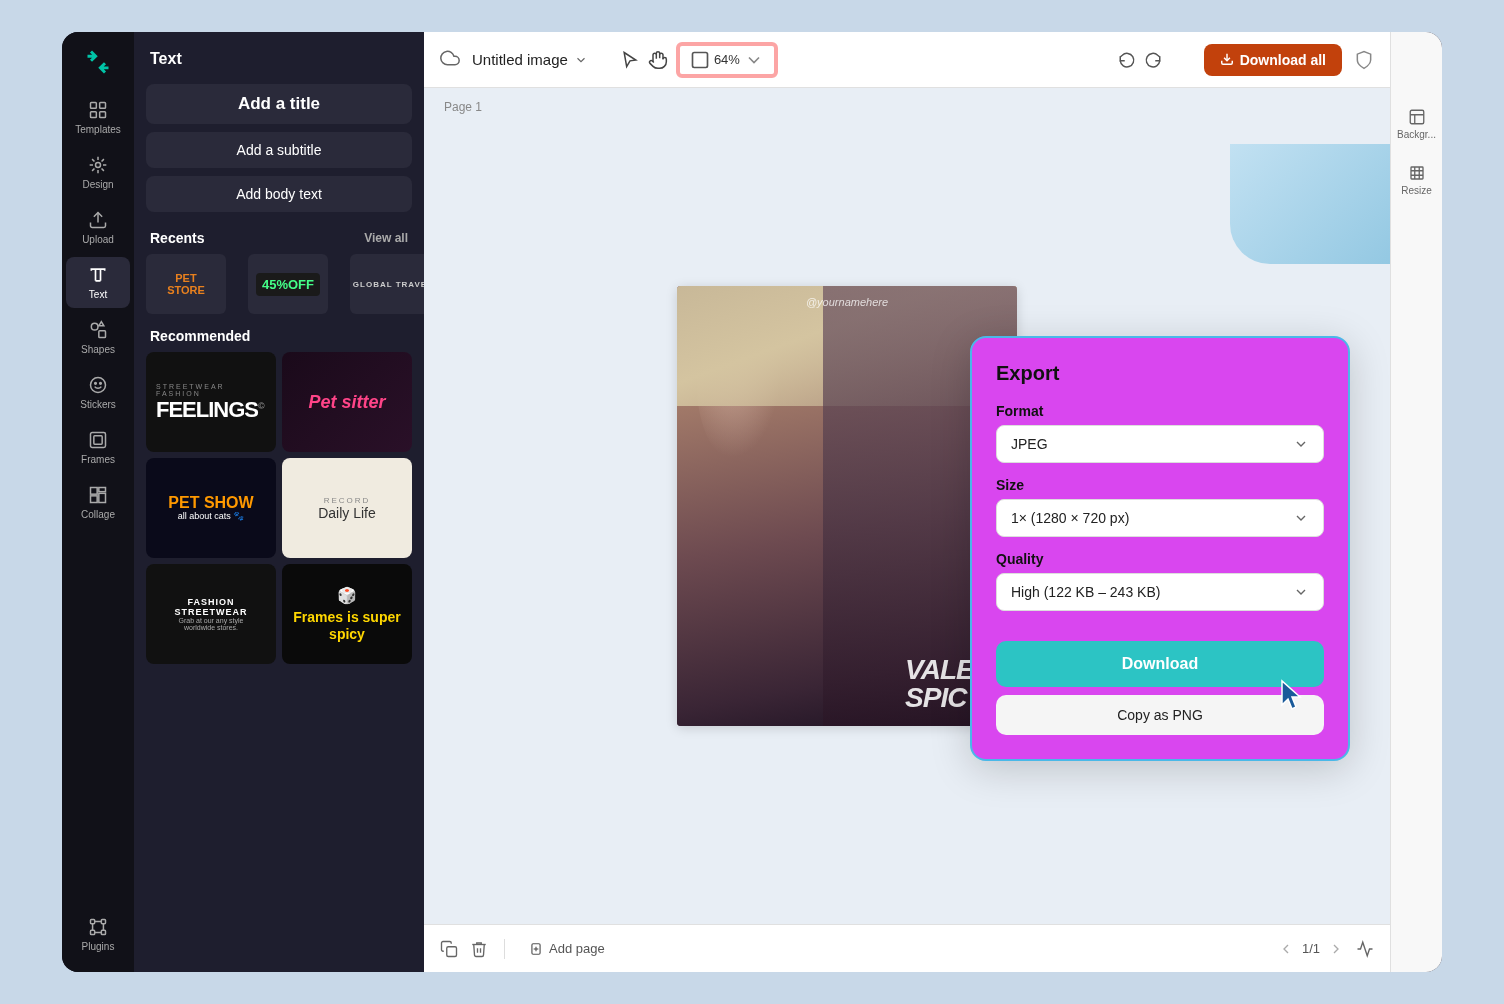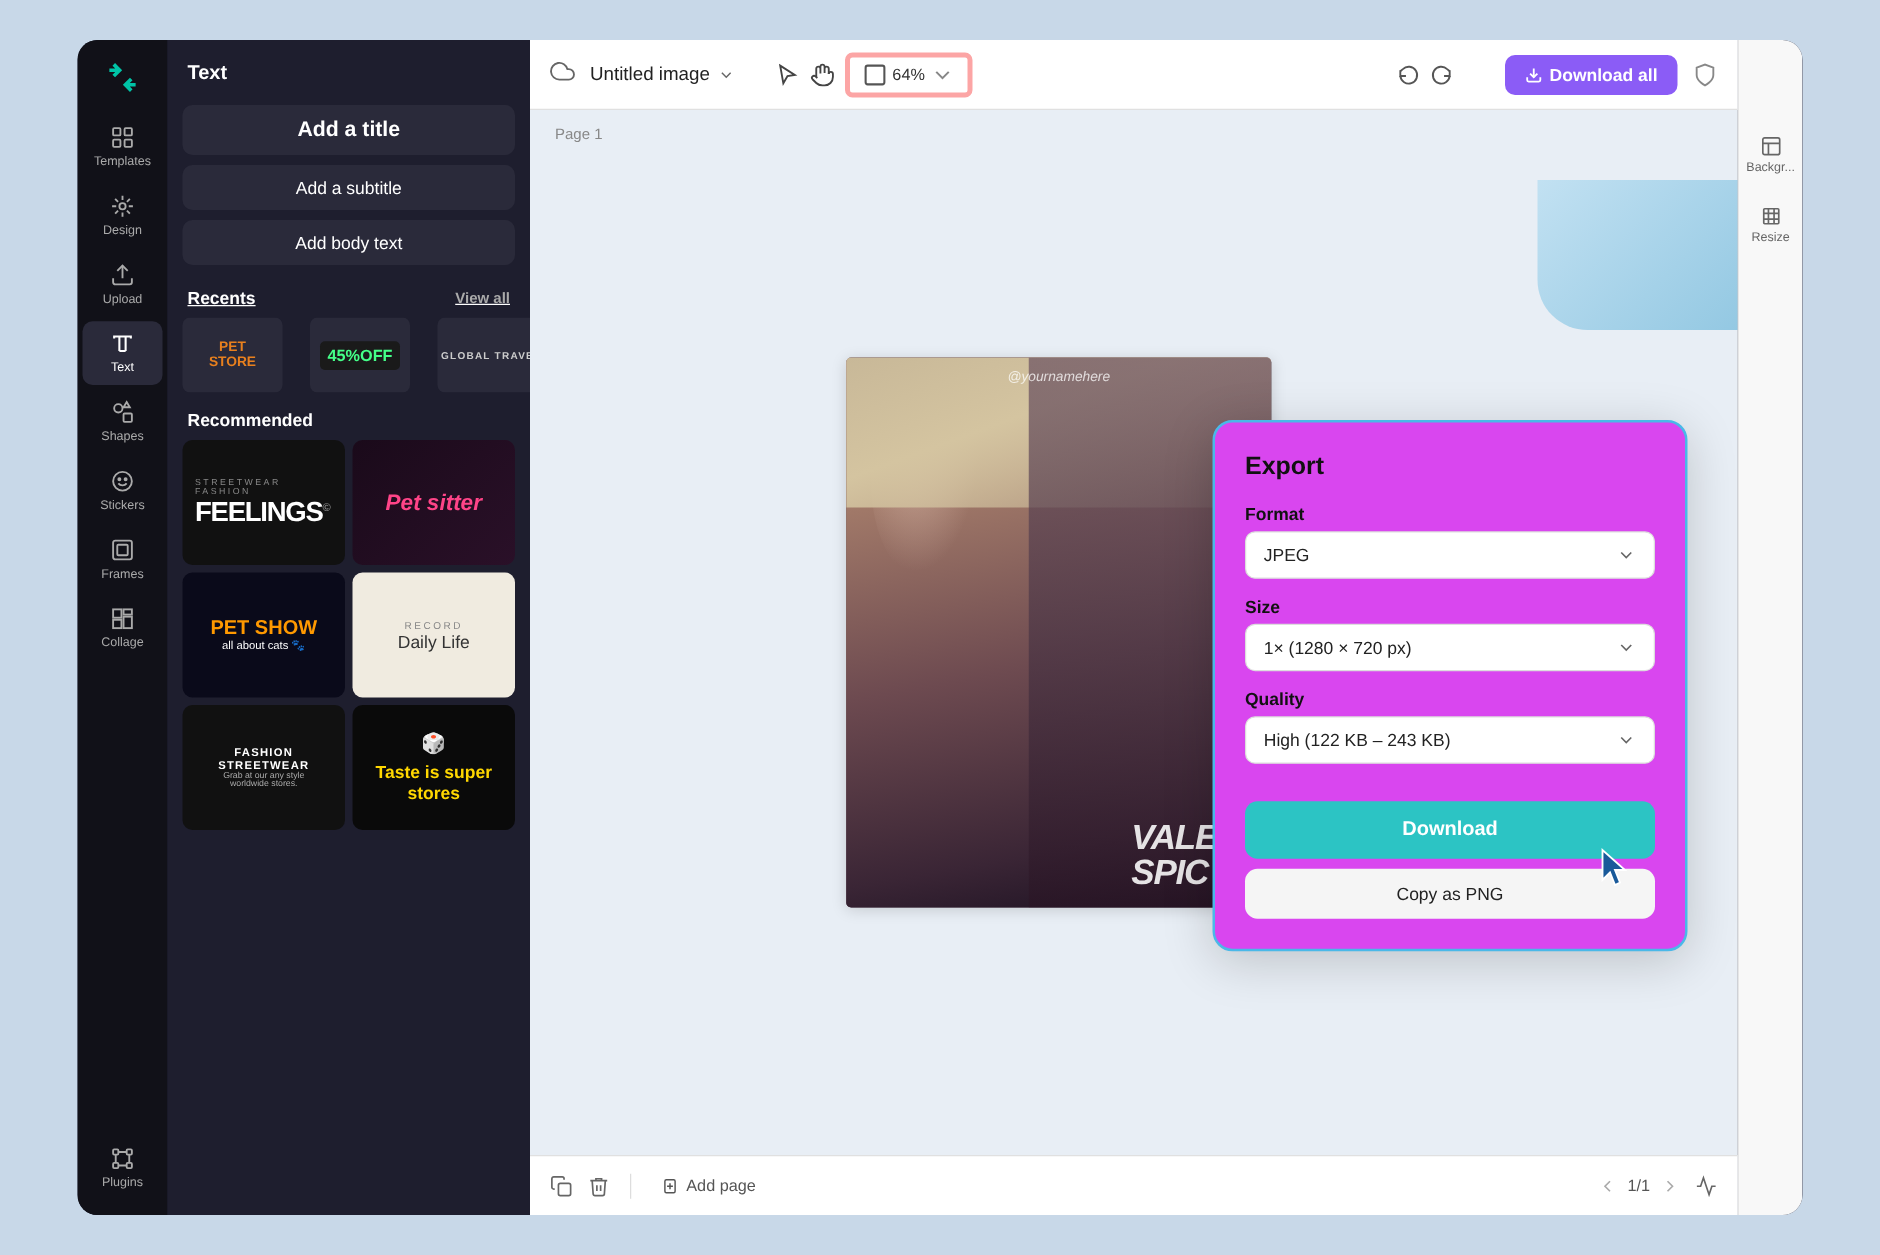--- a/index.html
+++ b/index.html
@@ -89,21 +89,20 @@
     .text-btn.title-btn { font-size: 17px; font-weight: 700; }
 
     .recents-header {
       display: flex;
       justify-content: space-between;
       align-items: center;
       padding: 14px 16px 8px;
       color: #fff;
       font-size: 14px;
       font-weight: 600;
-      text-decoration: underline;
     }
     .view-all { color: #aaa; font-size: 12px; cursor: pointer; }
 
     .recents-row {
       display: flex;
       gap: 22px;
       padding: 0 12px;
       overflow: hidden;
     }
     .recent-item {
@@ -189,30 +188,29 @@
       border-radius: 6px;
       font-size: 13px;
       color: #333;
       cursor: pointer;
       background: #fff;
     }
     .spacer { flex: 1; }
     .undo-redo { display: flex; gap: 8px; }
     .undo-redo svg { width: 18px; height: 18px; color: #555; cursor: pointer; }
     .download-all-btn {
-      background: #8b5cf6;
+      background: #c2410c;
       color: #fff;
       border: none;
       border-radius: 8px;
       padding: 8px 16px;
       font-size: 14px;
       font-weight: 600;
       cursor: pointer;
       display: flex;
-      align-items: center;
       gap: 6px;
       margin-left: 30px;
     }
 
     
     .canvas-area {
       flex: 1;
       display: flex;
       align-items: center;
       justify-content: center;
@@ -650,21 +648,21 @@
         <span class="daily-life-main">Daily Life</span>
       </div>
 
       <div class="recommended-item fashion-item" style="flex-direction:column; padding:8px; background:#111;">
         <span class="fashion-text">FASHION STREETWEAR</span>
         <span class="fashion-sub">Grab at our any style<br>worldwide stores.</span>
       </div>
 
       <div class="recommended-item taste-item" style="flex-direction:column; background:#0a0a0a; padding:8px;">
         <span style="font-size:16px; margin-bottom:4px;">🎲</span>
-        <span class="taste-text">Taste is super stores</span>
+        <span class="taste-text">Frames is super spicy</span>
       </div>
     </div>
   </div>
 
   <div class="main-area">
 
     <div class="top-bar">
       <span>
         <svg width="20" height="20" viewBox="0 0 24 24" fill="none" stroke="#666" stroke-width="1.8">
           <path d="M18 10h-1.26A8 8 0 1 0 9 20h9a5 5 0 0 0 0-10z"></path>

